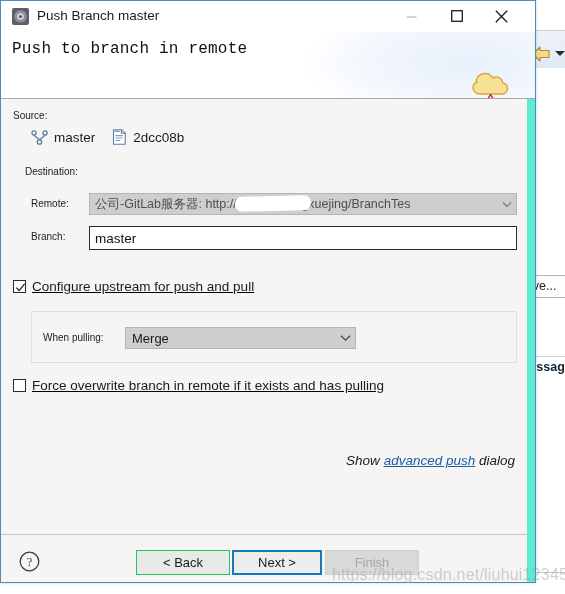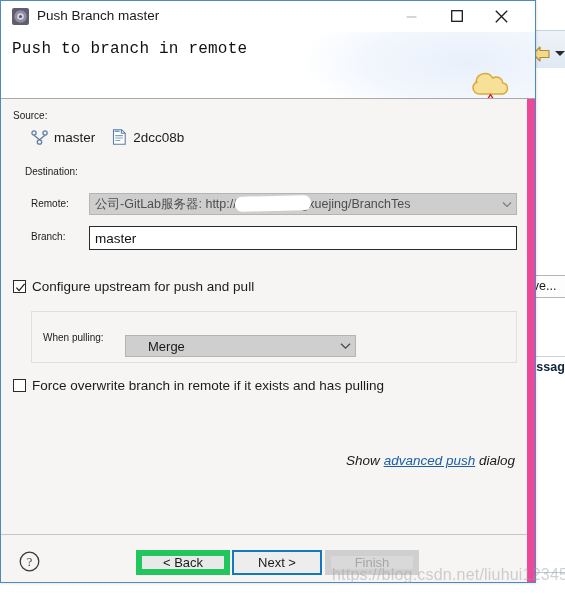--- a/index.html
+++ b/index.html
@@ -41,21 +41,21 @@
   }
   .bg-panel-c{
     position:absolute;left:505px;top:382px;width:60px;height:190px;background:#ffffff;
     border-left:1px solid #9fb6cd;
   }
   .bg-bottomline{position:absolute;left:505px;top:572px;width:60px;height:1px;background:#b9c9dc;}
 
   
   #dialog{
     position:absolute;left:0px;top:0px;width:536px;height:583px;
-    background:#ec4899;
+    background:#5eead4;
     border:1px solid #4a8bc4;
     box-sizing:border-box;
     box-shadow:0 0 3px rgba(0,0,0,.18);
   }
   .titlebar{
     position:relative;height:31px;background:#ffffff;
     border-bottom:none;
   }
   .title-icon{position:absolute;left:11px;top:7px;width:17px;height:17px;}
   .title-text{
@@ -126,21 +126,21 @@
     background:#ffffff;border-radius:7px;transform:rotate(-1.2deg);
   }
 
   #branch-label{position:absolute;left:30px;top:230px;}
   #branch-input{
     position:absolute;left:88px;top:225px;width:428px;height:24px;
     background:#ffffff;border:1px solid #2b2b2b;box-sizing:border-box;
     font-family:inherit;font-size:13.5px;color:#111;padding:0 5px;outline:none;
   }
 
-  .chk-row{position:absolute;display:flex;align-items:center;}
+  .chk-row{position:absolute;display:flex;align-items:center;text-decoration:underline;}
   #chk-upstream-row{left:12px;top:278px;}
   #chk-force-row{left:12px;top:377px;}
   .chkbox{
     width:13px;height:13px;background:#ffffff;border:1px solid #2b2b2b;
     box-sizing:border-box;margin-right:6px;position:relative;flex:0 0 13px;
   }
   .chkbox svg{position:absolute;left:1px;top:1px;}
   .chk-label{font-size:13.5px;color:#1b1b1b;white-space:nowrap;}
 
   #pull-group{
@@ -162,21 +162,21 @@
   #advanced-link{color:#1a5fa8;text-decoration:underline;cursor:pointer;}
 
   
   .footer-sep{position:absolute;left:0;top:533px;width:526px;height:1px;background:#c8c4c4;}
   .footer{
     position:absolute;left:0;top:534px;width:526px;height:47px;background:#f7f4f4;
   }
   #help-icon{position:absolute;left:18px;top:550px;width:21px;height:21px;}
   .btn{
     position:absolute;top:549px;height:25px;
-    background:#e9e9e9;border:6px solid #22c55e;box-sizing:border-box;
+    background:#e9e9e9;border:1px solid #22c55e;box-sizing:border-box;
     font-family:inherit;font-size:13px;color:#1b1b1b;
     display:flex;align-items:center;justify-content:center;cursor:pointer;
   }
   #btn-back{left:135px;width:94px;}
   #btn-next{left:231px;width:90px;border:2px solid #1478be;background:#ededed;}
   #btn-finish{left:324px;width:94px;background:#d9d9d9;border-color:#cfcfcf;color:#a6a6a6;cursor:default;}
   #btn-cancel{left:421px;width:94px;}
 
   
   #watermark{
@@ -299,21 +299,21 @@
       <span class="chkbox">
         <svg width="11" height="11" viewBox="0 0 11 11">
           <path d="M1.4 5.6 L4.1 8.6 L9.6 1.8" fill="none" stroke="#1b1b1b" stroke-width="1.25"></path>
         </svg>
       </span>
       <span class="chk-label">Configure upstream for push and pull</span>
     </div>
 
     <div id="pull-group" style="top:212px;"></div>
     <div class="lbl" id="pull-label" style="top:233px;">When pulling:</div>
-    <div id="pull-combo" style="top:236px;padding-left:16px;">
+    <div id="pull-combo" style="top:228px;">
       <span class="val">Merge</span>
       <span class="arrow">
         <svg viewBox="0 0 11 8" width="11" height="8">
           <path d="M1 1.8 L5.5 6.2 L10 1.8" fill="none" stroke="#4a4a4a" stroke-width="1.3"></path>
         </svg>
       </span>
     </div>
 
     <div class="chk-row" id="chk-force-row" style="top:279px;">
       <span class="chkbox"></span>

